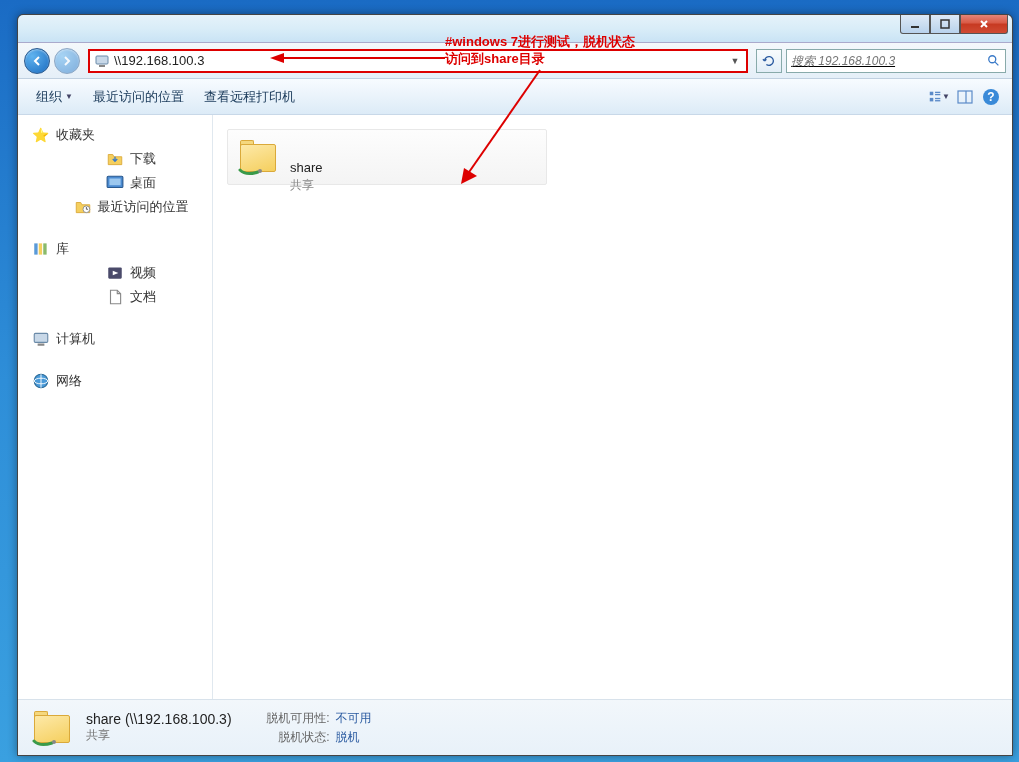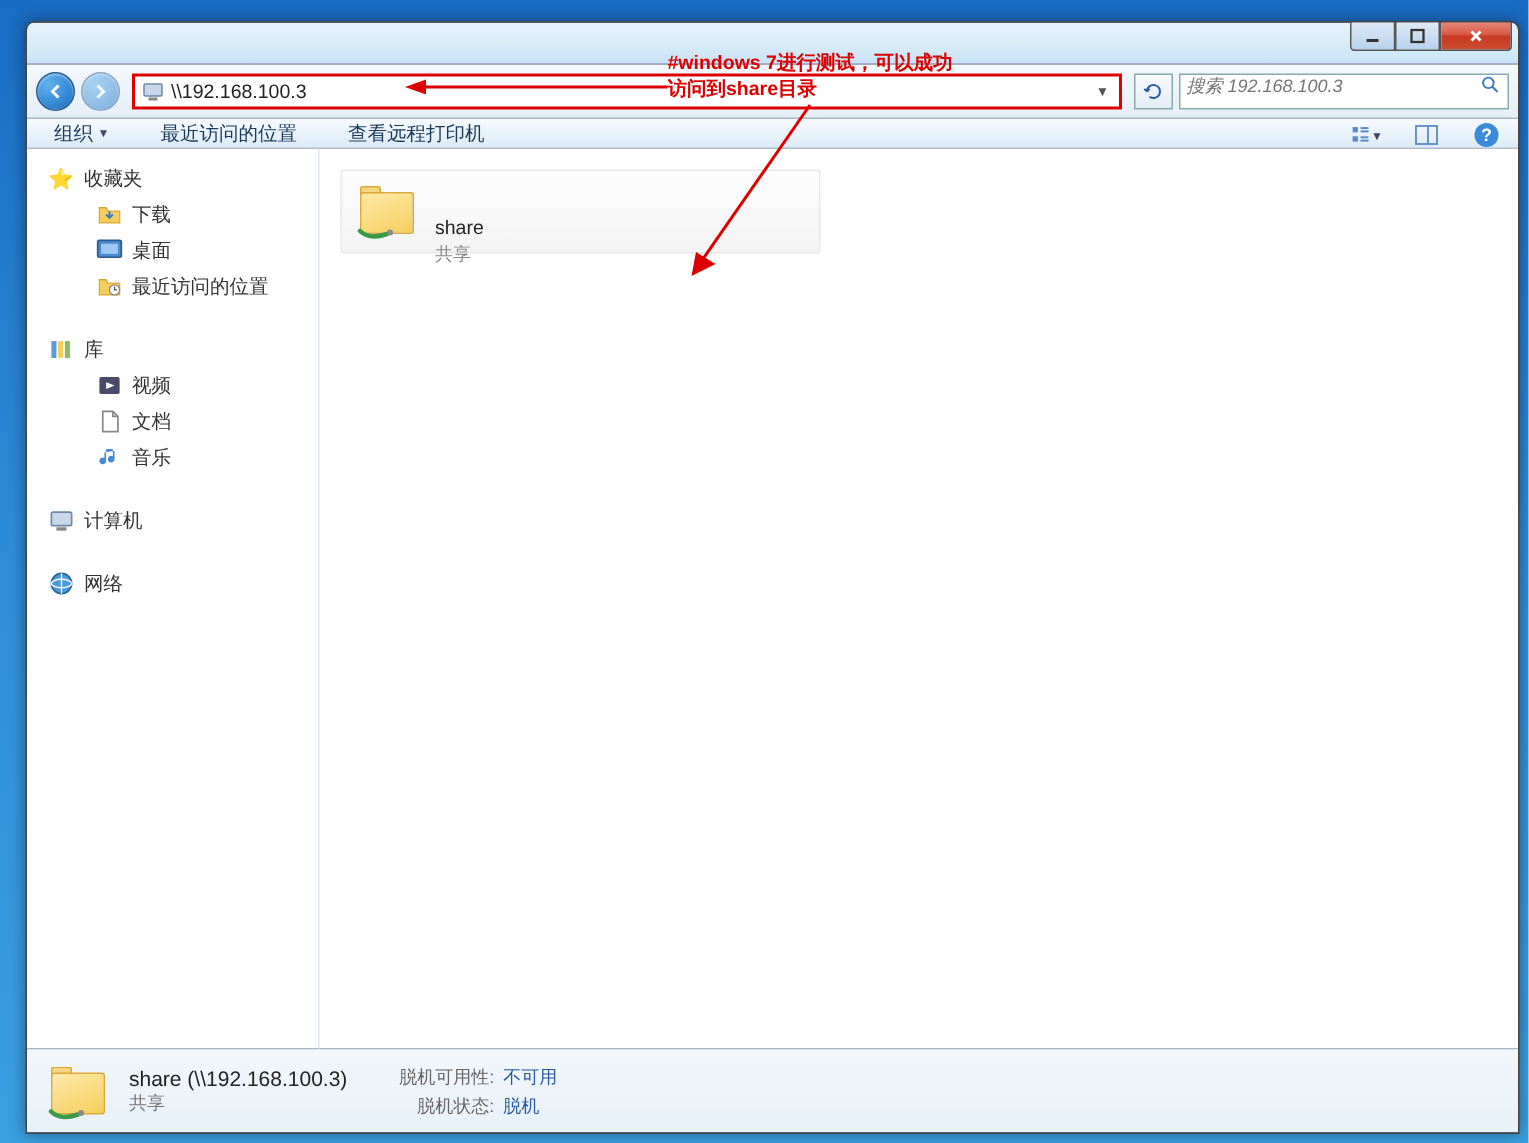--- a/index.html
+++ b/index.html
@@ -17,35 +17,35 @@
     
     .navbar { height: 36px; background: linear-gradient(180deg,#f4f8fb,#e5eff8); display:flex; align-items:center; padding: 0 6px; gap:4px; border-bottom:1px solid #c0d0e0;}
     .nav-arrow { width:26px; height:26px; border-radius:50%; background: radial-gradient(circle at 30% 30%, #5fb3ef, #1a6bc0); border:1px solid #2a5a8f; box-shadow:inset 0 1px 2px rgba(255,255,255,.5); display:flex; align-items:center; justify-content:center; color:#fff;}
     .nav-fwd { opacity:.5; }
     .addressbar { flex:1; height:24px; border:1px solid #8aa; background:#fff; display:flex; align-items:center; padding:0 4px; gap:4px; margin:0 4px; position:relative; }
     .addr-red { border:2px solid #d00 !important; }
     .addr-icon { width:16px; height:16px; }
     .addr-text { flex:1; font-size:13px; color:#222; }
     .addr-drop { width:14px; color:#555; font-size:9px; text-align:center; }
     .refresh { width:26px; height:24px; border:1px solid #8aa; background:linear-gradient(180deg,#f8fbfd,#e2eef7); display:flex; align-items:center; justify-content:center; color:#2a5aa0;}
-    .searchbox { width:220px; height:24px; border:1px solid #8aa; background:#fff; display:flex; align-items:flex-start; padding:0 4px; gap:4px; }
+    .searchbox { width:220px; height:24px; border:1px solid #8aa; background:#fff; display:flex; align-items:center; padding:0 4px; gap:4px;text-decoration:underline; }
     .searchbox input { border:none; outline:none; flex:1; font-size:12px; font-style:italic; color:#888; background:transparent; }
     .search-glass { width:14px; height:14px; color:#3a7ac8; }
     
-    .toolbar { height:20px; background: linear-gradient(180deg,#f7fbff 0%, #eaf3fb 50%, #dcebf7 100%); border-bottom:1px solid #c8d8e8; display:flex; padding:0 10px; gap:18px; font-size:13px; color:#1a3a5a;}
+    .toolbar { height:36px; background: linear-gradient(180deg,#f7fbff 0%, #eaf3fb 50%, #dcebf7 100%); border-bottom:1px solid #c8d8e8; display:flex; align-items:center; padding:0 10px; gap:4px; font-size:13px; color:#1a3a5a;}
     .tb-item { padding:3px 8px; display:flex; align-items:center; gap:3px; cursor:default;}
     .tb-drop { font-size:8px; color:#446; }
     .tb-spacer { flex:1; }
     .tb-icon { width:22px; height:22px; display:flex; align-items:center; justify-content:center; color:#3a6aa0;}
     
     .body { flex:1; display:flex; background:#fff; }
     .sidebar { width:195px; border-right:1px solid #e0e8ef; padding:8px 0; overflow-y:auto; font-size:13px; }
     .sb-group { margin-bottom:18px; }
     .sb-head { display:flex; align-items:center; gap:6px; padding:3px 14px; color:#333; }
-    .sb-item { display:flex; align-items:center; gap:6px; padding:3px 14px 3px 46px; color:#333; cursor:default;}
+    .sb-item { display:flex; align-items:center; gap:6px; padding:3px 14px 3px 46px; color:#333; cursor:default;justify-content:center;}
     .sic { width:18px; height:18px; flex-shrink:0; display:flex; align-items:center; justify-content:center; font-size:14px; }
     
     .content { flex:1; padding:14px; position:relative; }
     .file-item { width:320px; height:56px; border:1px solid #e8e8e8; background:linear-gradient(180deg,#fdfdfd,#f4f4f4); display:flex; align-items:center; padding:6px 10px; gap:10px; border-radius:2px;}
     .file-icon { width:42px; height:42px; position:relative; }
     .folder-body { position:absolute; left:2px; top:8px; width:36px; height:28px; background:linear-gradient(160deg,#fde9a8,#f5cf5e); border-radius:2px; border:1px solid #daa93a;}
     .folder-tab { position:absolute; left:2px; top:4px; width:14px; height:6px; background:#f5d87e; border-radius:2px 2px 0 0; border:1px solid #daa93a; border-bottom:none;}
     .folder-pipe { position:absolute; left:0; bottom:0; width:28px; height:10px; }
     .file-info { display:flex; flex-direction:column; gap:2px; }
     .file-name { font-size:13px; color:#222;margin-top:40px; }
@@ -225,28 +225,20 @@
         </div>
         <div class="sb-item">
           <span class="sic">
             <svg viewBox="0 0 16 16">
                 <path d="M4 2h6l3 3v9H4z" fill="#fff" stroke="#888"></path>
                 <path d="M10 2v3h3" fill="none" stroke="#888"></path>
               </svg>
           </span>
           <span>文档</span>
         </div>
-        <div class="sb-item">
-          <span class="sic">
-            <svg viewBox="0 0 16 16">
-                <path d="M6 3v7a2 2 0 11-1-1.7V5l6-1v5a2 2 0 11-1-1.7V3z" fill="#4a8ad0"></path>
-              </svg>
-          </span>
-          <span>音乐</span>
-        </div>
       </div>
 
       <div class="sb-group">
         <div class="sb-head">
           <span class="sic">
             <svg viewBox="0 0 16 16">
                 <rect x="2" y="3" width="12" height="8" rx="1" fill="#c8d8e8" stroke="#6a8aa8"></rect>
                 <rect x="5" y="12" width="6" height="2" fill="#888"></rect>
               </svg>
           </span>
@@ -307,21 +299,21 @@
       <div class="det-row">
         <span class="det-label">脱机状态:</span>
         <span class="det-val">脱机</span>
       </div>
     </div>
   </div>
 
 </div>
 
 <div class="annotation" style="left:445px; top:34px;">
-  <div class="anno-text">#windows 7进行测试，可以成功</div>
+  <div class="anno-text">#windows 7进行测试，脱机状态</div>
   <div class="anno-text">访问到share目录</div>
 </div>
 <svg class="arrow annotation" style="left:270px; top:50px;" width="180" height="20">
   <line x1="175" y1="8" x2="12" y2="8"></line>
   <polygon points="0,8 14,3 14,13"></polygon>
 </svg>
 <svg class="arrow annotation" style="left:455px; top:70px;" width="100" height="120">
   <line x1="85" y1="0" x2="12" y2="105"></line>
   <polygon points="6,114 9,98 22,106"></polygon>
 </svg>

